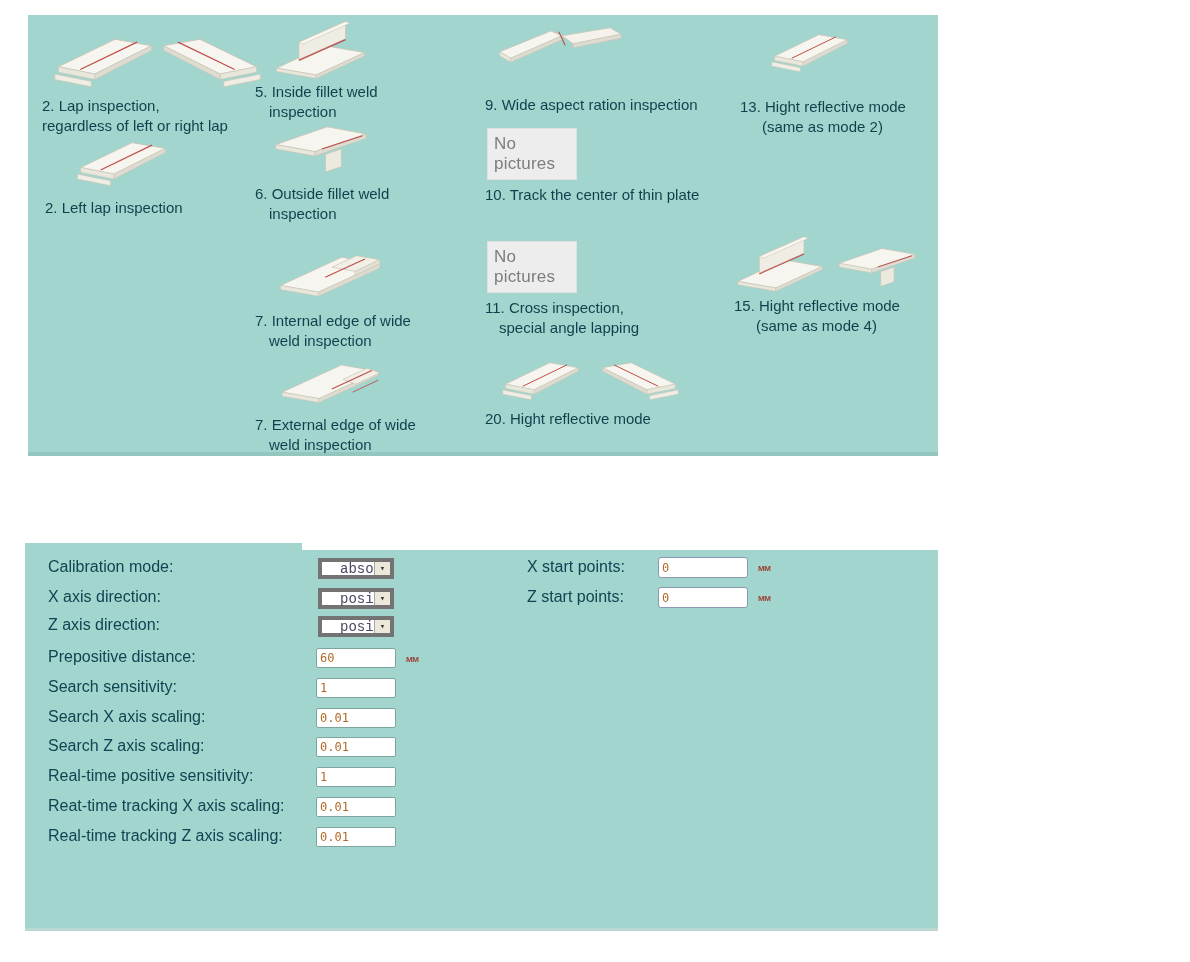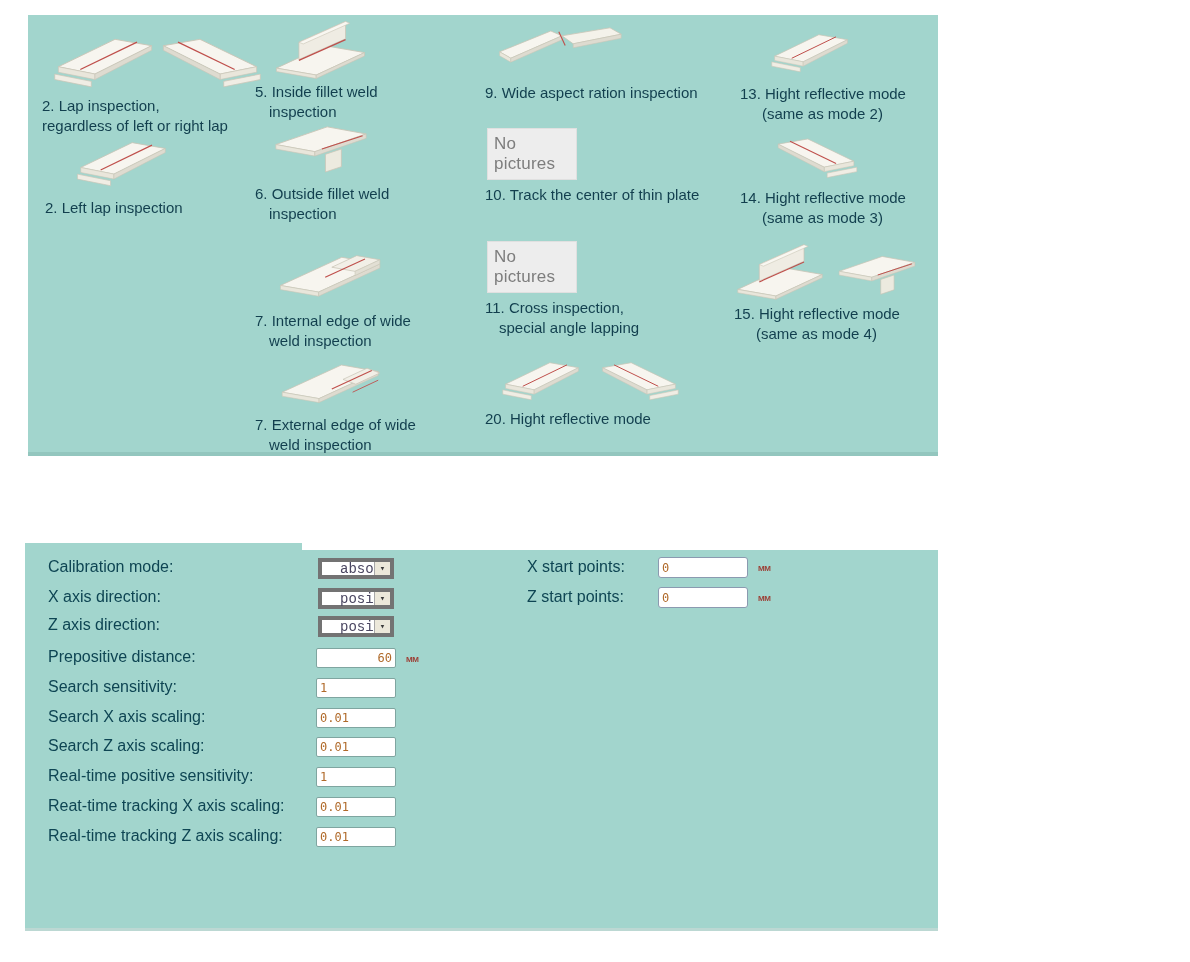--- a/index.html
+++ b/index.html
@@ -190,21 +190,21 @@
     <div class="l1" style="margin-top:2px">7. External edge of wide</div>
     <div class="l1 indent">weld inspection</div>
   </div>
 
   <div class="mode-cell" style="left:457px; top:8px; width:250px">
     <div class="icons" style="margin-left:2px; height:56px">
       <svg class="wicon" width="150" height="56" viewBox="0 0 160 70">
           <use href="#s-butterfly"></use>
         </svg>
     </div>
-    <div class="l1" style="margin-top:4px">9. Wide aspect ration inspection</div>
+    <div class="l1" style="margin-top:16px">9. Wide aspect ration inspection</div>
   </div>
 
   <div class="nopic" style="left:459px; top:113px">No pictures</div>
 
   <div class="mode-cell" style="left:457px; top:170px; width:250px">
     <div class="l1">10. Track the center of thin plate</div>
   </div>
 
   <div class="nopic" style="left:459px; top:226px">No pictures</div>
 
@@ -224,35 +224,26 @@
     </div>
     <div class="l1" style="margin-top:2px">20. Hight reflective mode</div>
   </div>
 
   <div class="mode-cell" style="left:712px; top:14px; width:198px">
     <div class="icons" style="margin-left:22px; height:50px">
       <svg class="wicon" width="98" height="50" viewBox="0 0 110 70">
           <use href="#s-lap-l"></use>
         </svg>
     </div>
-    <div class="l1" style="margin-top:5px">13. Hight reflective mode</div>
+    <div class="l1" style="margin-top:18px">13. Hight reflective mode</div>
     <div class="l1 indent-lg">(same as mode 2)</div>
   </div>
 
-  <div class="mode-cell" style="left:712px; top:118px; width:198px">
-    <div class="icons" style="margin-left:26px; height:52px">
-      <svg class="wicon" width="100" height="52" viewBox="0 0 110 70">
-          <use href="#s-lap-r"></use>
-        </svg>
-    </div>
-    <div class="l1" style="margin-top:3px">14. Hight reflective mode</div>
-    <div class="l1 indent-lg">(same as mode 3)</div>
-  </div>
-
-  <div class="mode-cell" style="left:706px; top:228px; width:205px">
+
+  <div class="mode-cell" style="left:706px; top:220px; width:205px">
     <div class="icons" style="height:58px">
       <svg class="wicon" width="92" height="58" viewBox="0 0 110 70">
           <use href="#s-tee"></use>
         </svg>
       <svg class="wicon" width="96" height="52" viewBox="0 0 110 70">
           <use href="#s-corner"></use>
         </svg>
     </div>
     <div class="l1" style="margin-top:3px">15. Hight reflective mode</div>
     <div class="l1 indent-lg">(same as mode 4)</div>
@@ -279,21 +270,21 @@
   </div>
   <div class="fselect" style="left:293px; top:38px">
     <span class="sel-text">positive</span>
     <span class="sel-arrow">▾</span>
   </div>
   <div class="fselect" style="left:293px; top:66px">
     <span class="sel-text">positive</span>
     <span class="sel-arrow">▾</span>
   </div>
 
-  <input class="finput" style="left: 291px; top: 98px; text-align: right;" value="60">
+  <input class="finput" style="left: 291px; top: 98px;" value="60">
   <span class="unit" style="left:381px; top:105px">MM</span>
 
   <input class="finput" style="left: 291px; top: 128px;" value="1">
   <input class="finput" style="left: 291px; top: 158px;" value="0.01">
   <input class="finput" style="left: 291px; top: 187px;" value="0.01">
   <input class="finput" style="left: 291px; top: 217px;" value="1">
   <input class="finput" style="left: 291px; top: 247px;" value="0.01">
   <input class="finput" style="left: 291px; top: 277px;" value="0.01">
 
   <span class="flabel" style="left:502px; top:8px">X start points:</span>

